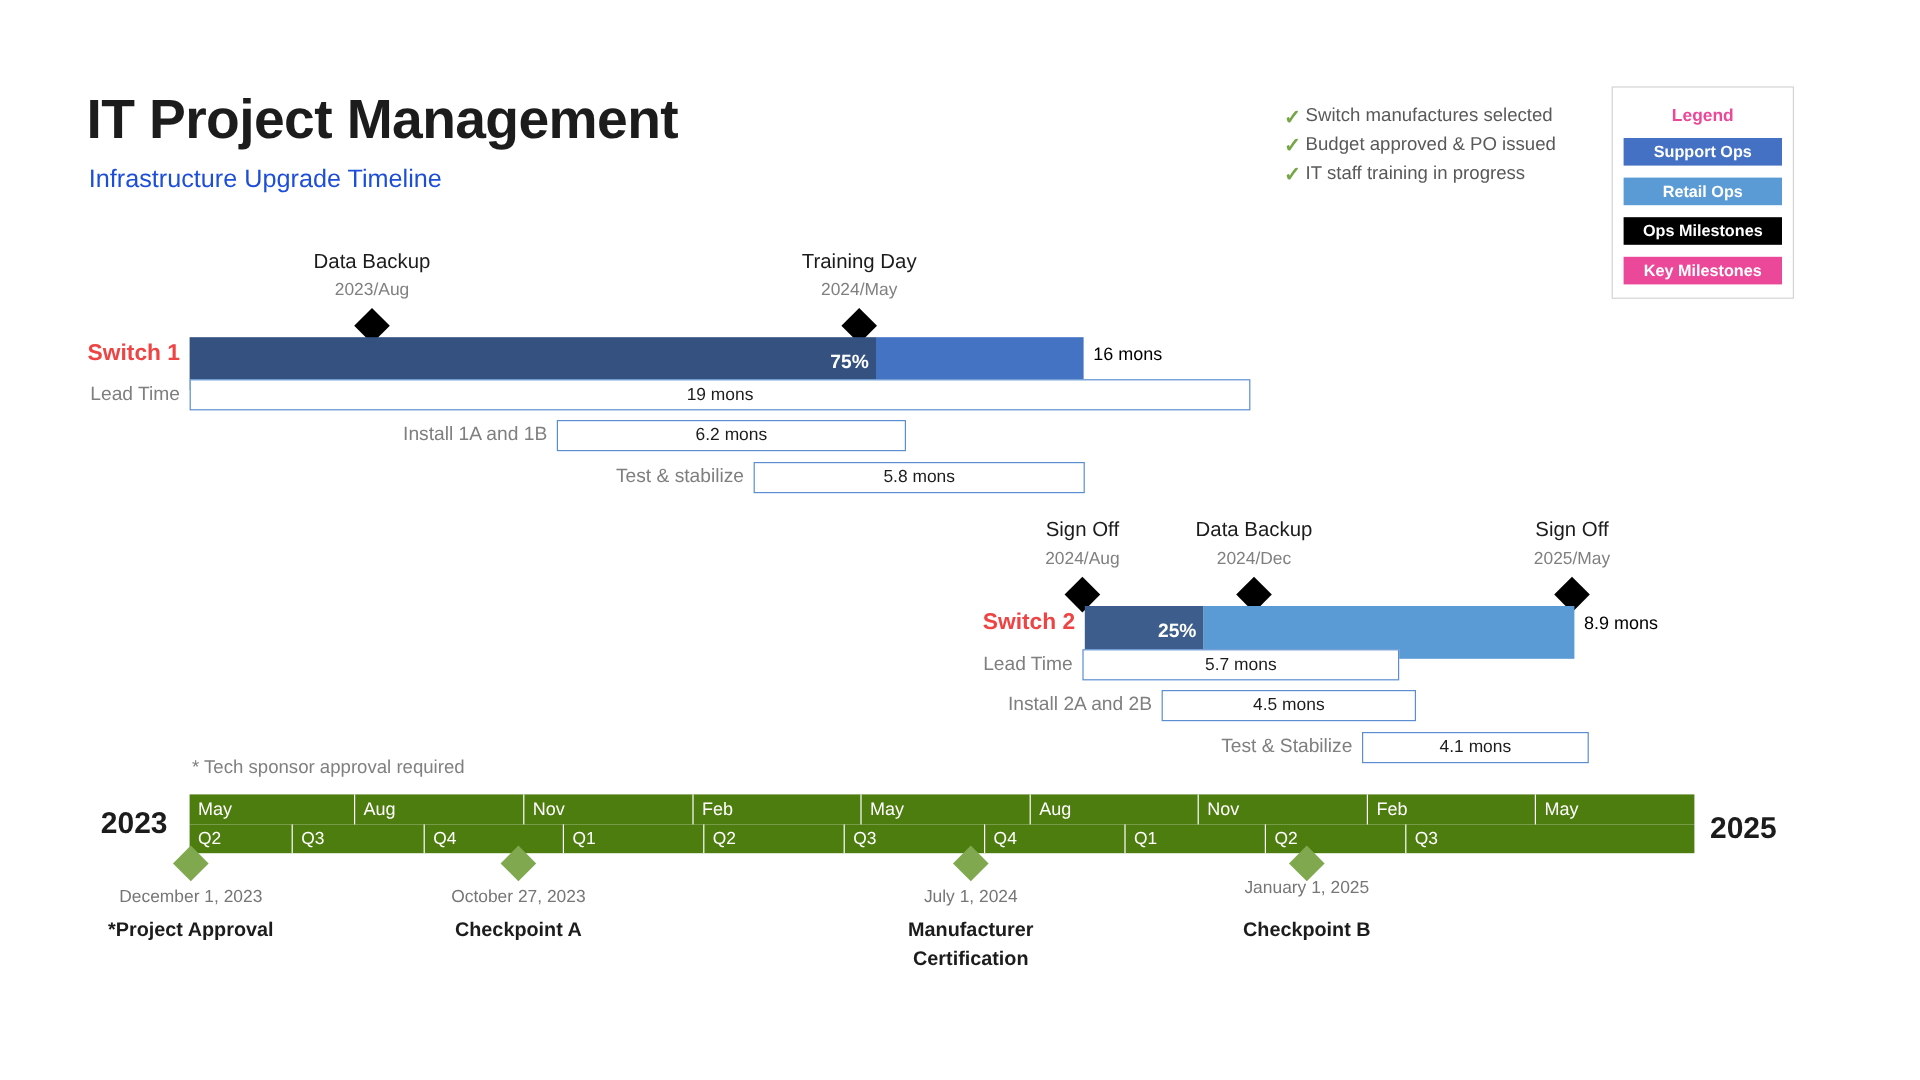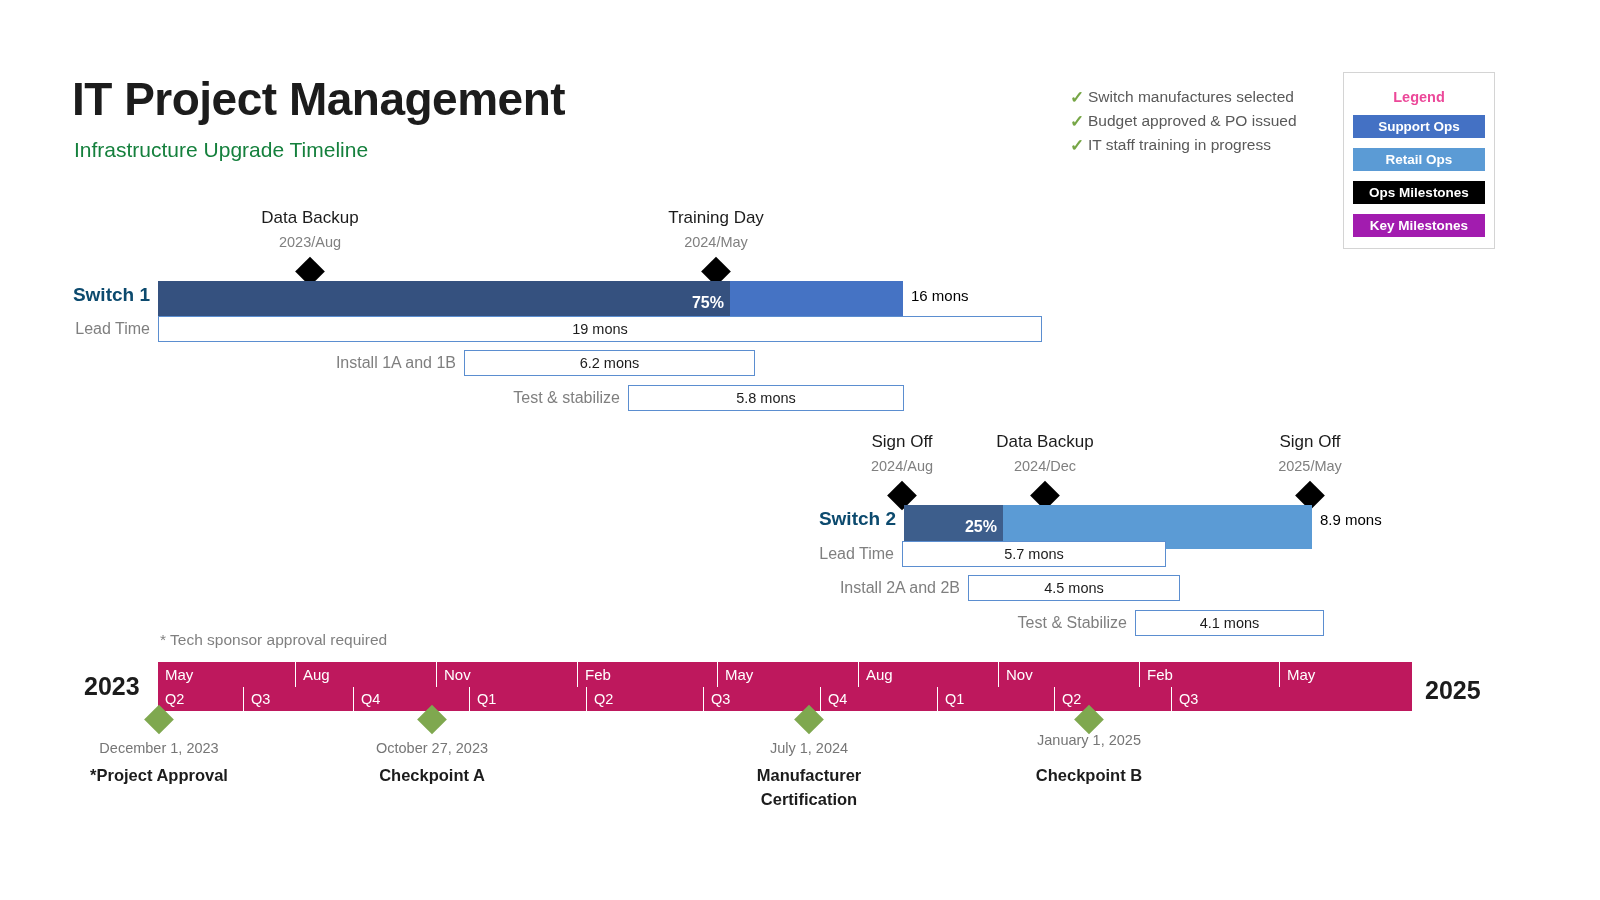--- a/index.html
+++ b/index.html
@@ -12,21 +12,21 @@
   #stage { position: relative; width: 1600px; height: 900px; }
 
   
   .title {
     position: absolute; left: 72px; top: 72px;
     font-size: 46px; font-weight: 700; color: #1c1c1c;
     letter-spacing: -0.5px; white-space: nowrap;
   }
   .subtitle {
     position: absolute; left: 74px; top: 138px;
-    font-size: 21px; font-weight: 400; color: #15803d; white-space: nowrap;
+    font-size: 21px; font-weight: 400; color: #1d4ed8; white-space: nowrap;
   }
 
   
   .checklist { position: absolute; left: 1070px; top: 86px; }
   .check-row { display: flex; align-items: center; height: 22px; margin-bottom: 2px; }
   .check-mark { width: 18px; font-size: 17px; color: #76a646; font-weight: 700; line-height: 1; }
   .check-text { font-size: 15.5px; color: #595959; white-space: nowrap; }
 
   
   .legend-box {
@@ -41,21 +41,21 @@
     height: 23px; margin: 0 9px 10px 9px;
     display: flex; align-items: center; justify-content: center;
     font-size: 13.5px; font-weight: 700; color: #ffffff; white-space: nowrap;
   }
 
   
   .row-label {
     position: absolute; text-align: right; white-space: nowrap;
     font-size: 16px; color: #7f7f7f;
   }
-  .row-label.main { font-size: 19px; font-weight: 700; color: #0c4a6e; }
+  .row-label.main { font-size: 19px; font-weight: 700; color: #ef4444; }
 
   .bar-main {
     position: absolute; height: 44px; display: flex; align-items: center;
   }
   .bar-fill-dark { height: 100%; display: flex; align-items: center; justify-content: flex-end; }
   .bar-fill-light { height: 100%; }
   .bar-pct {
     font-size: 16px; font-weight: 700; color: #ffffff;
     padding-right: 6px; white-space: nowrap;
   }
@@ -78,21 +78,21 @@
     position: absolute; transform: translateX(-50%);
     font-size: 14.5px; color: #808080; white-space: nowrap; text-align: center;
   }
   .ms-diamond {
     position: absolute; width: 21px; height: 21px; background: #000000;
     transform: translateX(-50%) rotate(45deg);
   }
 
   
   .axis { position: absolute; left: 158px; top: 662px; width: 1254px; }
-  .axis-row { display: flex; background: #be185d; }
+  .axis-row { display: flex; background: #4d7c0f; }
   .axis-cell {
     height: 25px; display: flex; align-items: center;
     color: #ffffff; font-size: 15px; padding-left: 7px;
     border-right: 1px solid #ffffff; white-space: nowrap;
   }
   .axis-cell:last-child { border-right: none; }
   .axis-row.q .axis-cell { font-size: 14.5px; height: 24px; }
 
   .year {
     position: absolute; font-size: 25px; font-weight: 700; color: #1c1c1c;
@@ -136,21 +136,21 @@
         <span class="check-text">IT staff training in progress</span>
       </div>
     </div>
 
   <div class="legend-box">
     <div class="legend-title">Legend</div>
     <div id="legend-items">
         <div class="legend-chip" style="background: rgb(68, 113, 196);">Support Ops</div>
         <div class="legend-chip" style="background: rgb(91, 155, 213);">Retail Ops</div>
         <div class="legend-chip" style="background: rgb(0, 0, 0);">Ops Milestones</div>
-        <div class="legend-chip" style="background: #a21caf;">Key Milestones</div>
+        <div class="legend-chip" style="background: #ec4899;">Key Milestones</div>
       </div>
   </div>
 
   <div id="gantt">
       <div class="ms-name" style="left: 310px; top: 208px;">Data Backup</div>
       <div class="ms-date" style="left: 310px; top: 234px;">2023/Aug</div>
       <div class="ms-diamond" style="left: 310px; top: 261px;"></div>
       <div class="ms-name" style="left: 716px; top: 208px;">Training Day</div>
       <div class="ms-date" style="left: 716px; top: 234px;">2024/May</div>
       <div class="ms-diamond" style="left: 716px; top: 261px;"></div>

